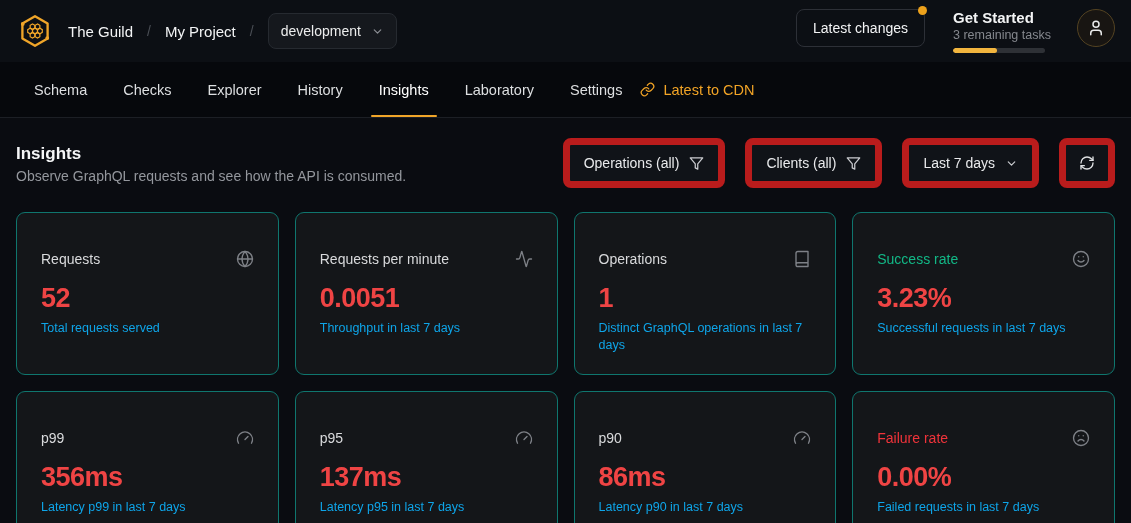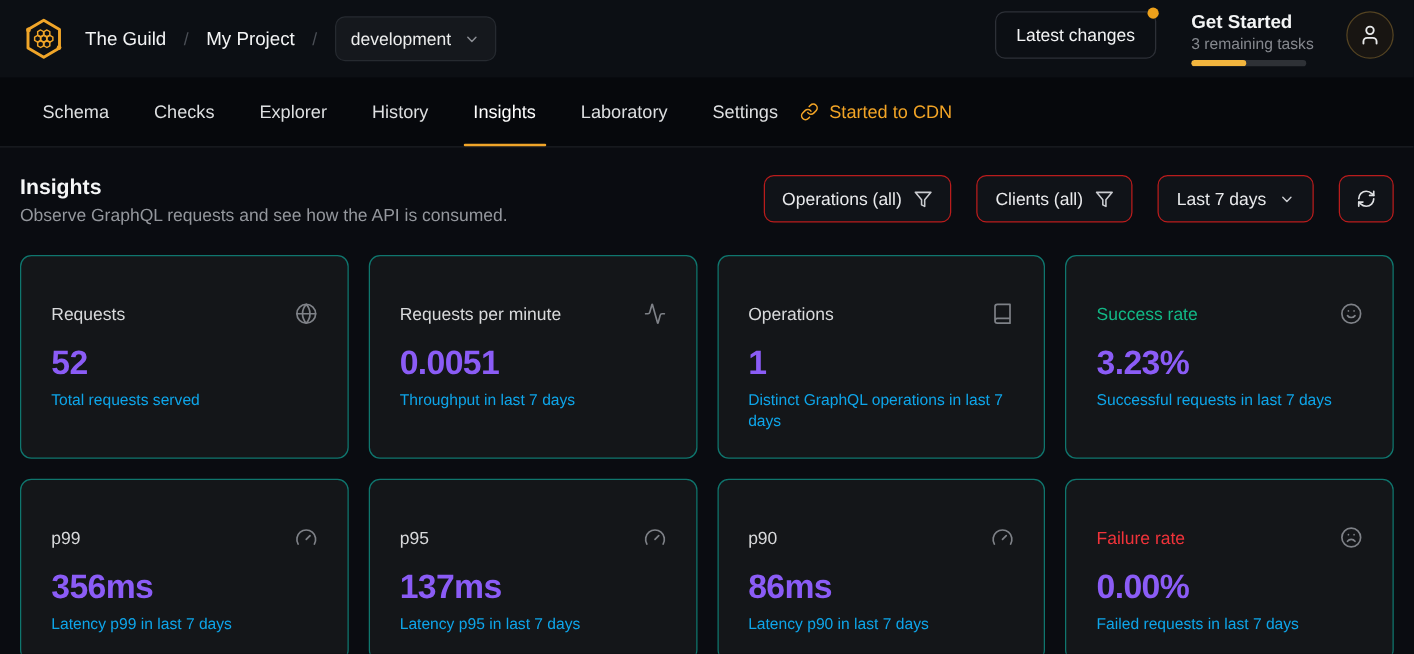--- a/index.html
+++ b/index.html
@@ -85,21 +85,21 @@
   }
 
   
   main { padding: 20px 16px 0; }
   .page-head { display: flex; align-items: center; justify-content: space-between; }
   .page-title { font-size: 17px; font-weight: 700; color: #f5f6f7; line-height: 24px; }
   .page-subtitle { font-size: 14px; color: #94979d; margin-top: 2px; }
   .filters { display: flex; align-items: center; gap: 20px; }
   .filter-btn {
     display: flex; align-items: center; gap: 10px;
-    background: #101318; border: 1px solid #b91c1c; border-radius: 8px;
+    background: #101318; border: 7px solid #b91c1c; border-radius: 8px;
     color: #e9eaec; font-size: 14px; font-family: inherit;
     padding: 10px 14px; cursor: pointer; white-space: nowrap;
   }
   .filter-btn .ficon { color: #caccd0; display: flex; }
   .refresh-btn { padding: 10px 13px; color: #dfe1e3; }
 
   
   .cards {
     margin-top: 24px;
     display: grid;
@@ -111,21 +111,21 @@
     border: 1px solid #0f766e;
     border-radius: 9px;
     padding: 37px 24px 20px;
     min-height: 126px;
   }
   .card-top { display: flex; align-items: flex-start; justify-content: space-between; margin-bottom: 14px; }
   .card-title { font-size: 14px; color: #d9dadc; line-height: 18px; }
   .card-title.green { color: #12b886; }
   .card-title.red { color: #f0333a; }
   .card-icon { color: #7e8187; display: flex; }
-  .card-value { font-size: 27px; font-weight: 700; color: #8b5cf6; letter-spacing: -0.5px; line-height: 32px; margin-bottom: 6px; }
+  .card-value { font-size: 27px; font-weight: 700; color: #ef4444; letter-spacing: -0.5px; line-height: 32px; margin-bottom: 6px; }
   .card-desc { font-size: 12.5px; color: #0ea5e9; line-height: 17px; max-width: 220px; }
 
   svg { display: block; }
 </style>
 </head>
 <body>
 
 <header class="topbar">
   <div class="topbar-left">
     <div class="logo">
@@ -192,21 +192,21 @@
     <button class="tab">Laboratory</button>
     <button class="tab">Settings</button>
   </div>
   <a class="cdn-link">
     <span>
       <svg width="15" height="15" viewBox="0 0 24 24" fill="none" stroke="currentColor" stroke-width="2" stroke-linecap="round" stroke-linejoin="round">
           <path d="M10 13a5 5 0 0 0 7.54.54l3-3a5 5 0 0 0-7.07-7.07l-1.72 1.71"></path>
           <path d="M14 11a5 5 0 0 0-7.54-.54l-3 3a5 5 0 0 0 7.07 7.07l1.71-1.71"></path>
         </svg>
     </span>
-    <span>Started to CDN</span>
+    <span>Latest to CDN</span>
   </a>
 </nav>
 
 <main>
   <div class="page-head">
     <div>
       <h1 class="page-title">Insights</h1>
       <p class="page-subtitle">Observe GraphQL requests and see how the API is consumed.</p>
     </div>
     <div class="filters">

